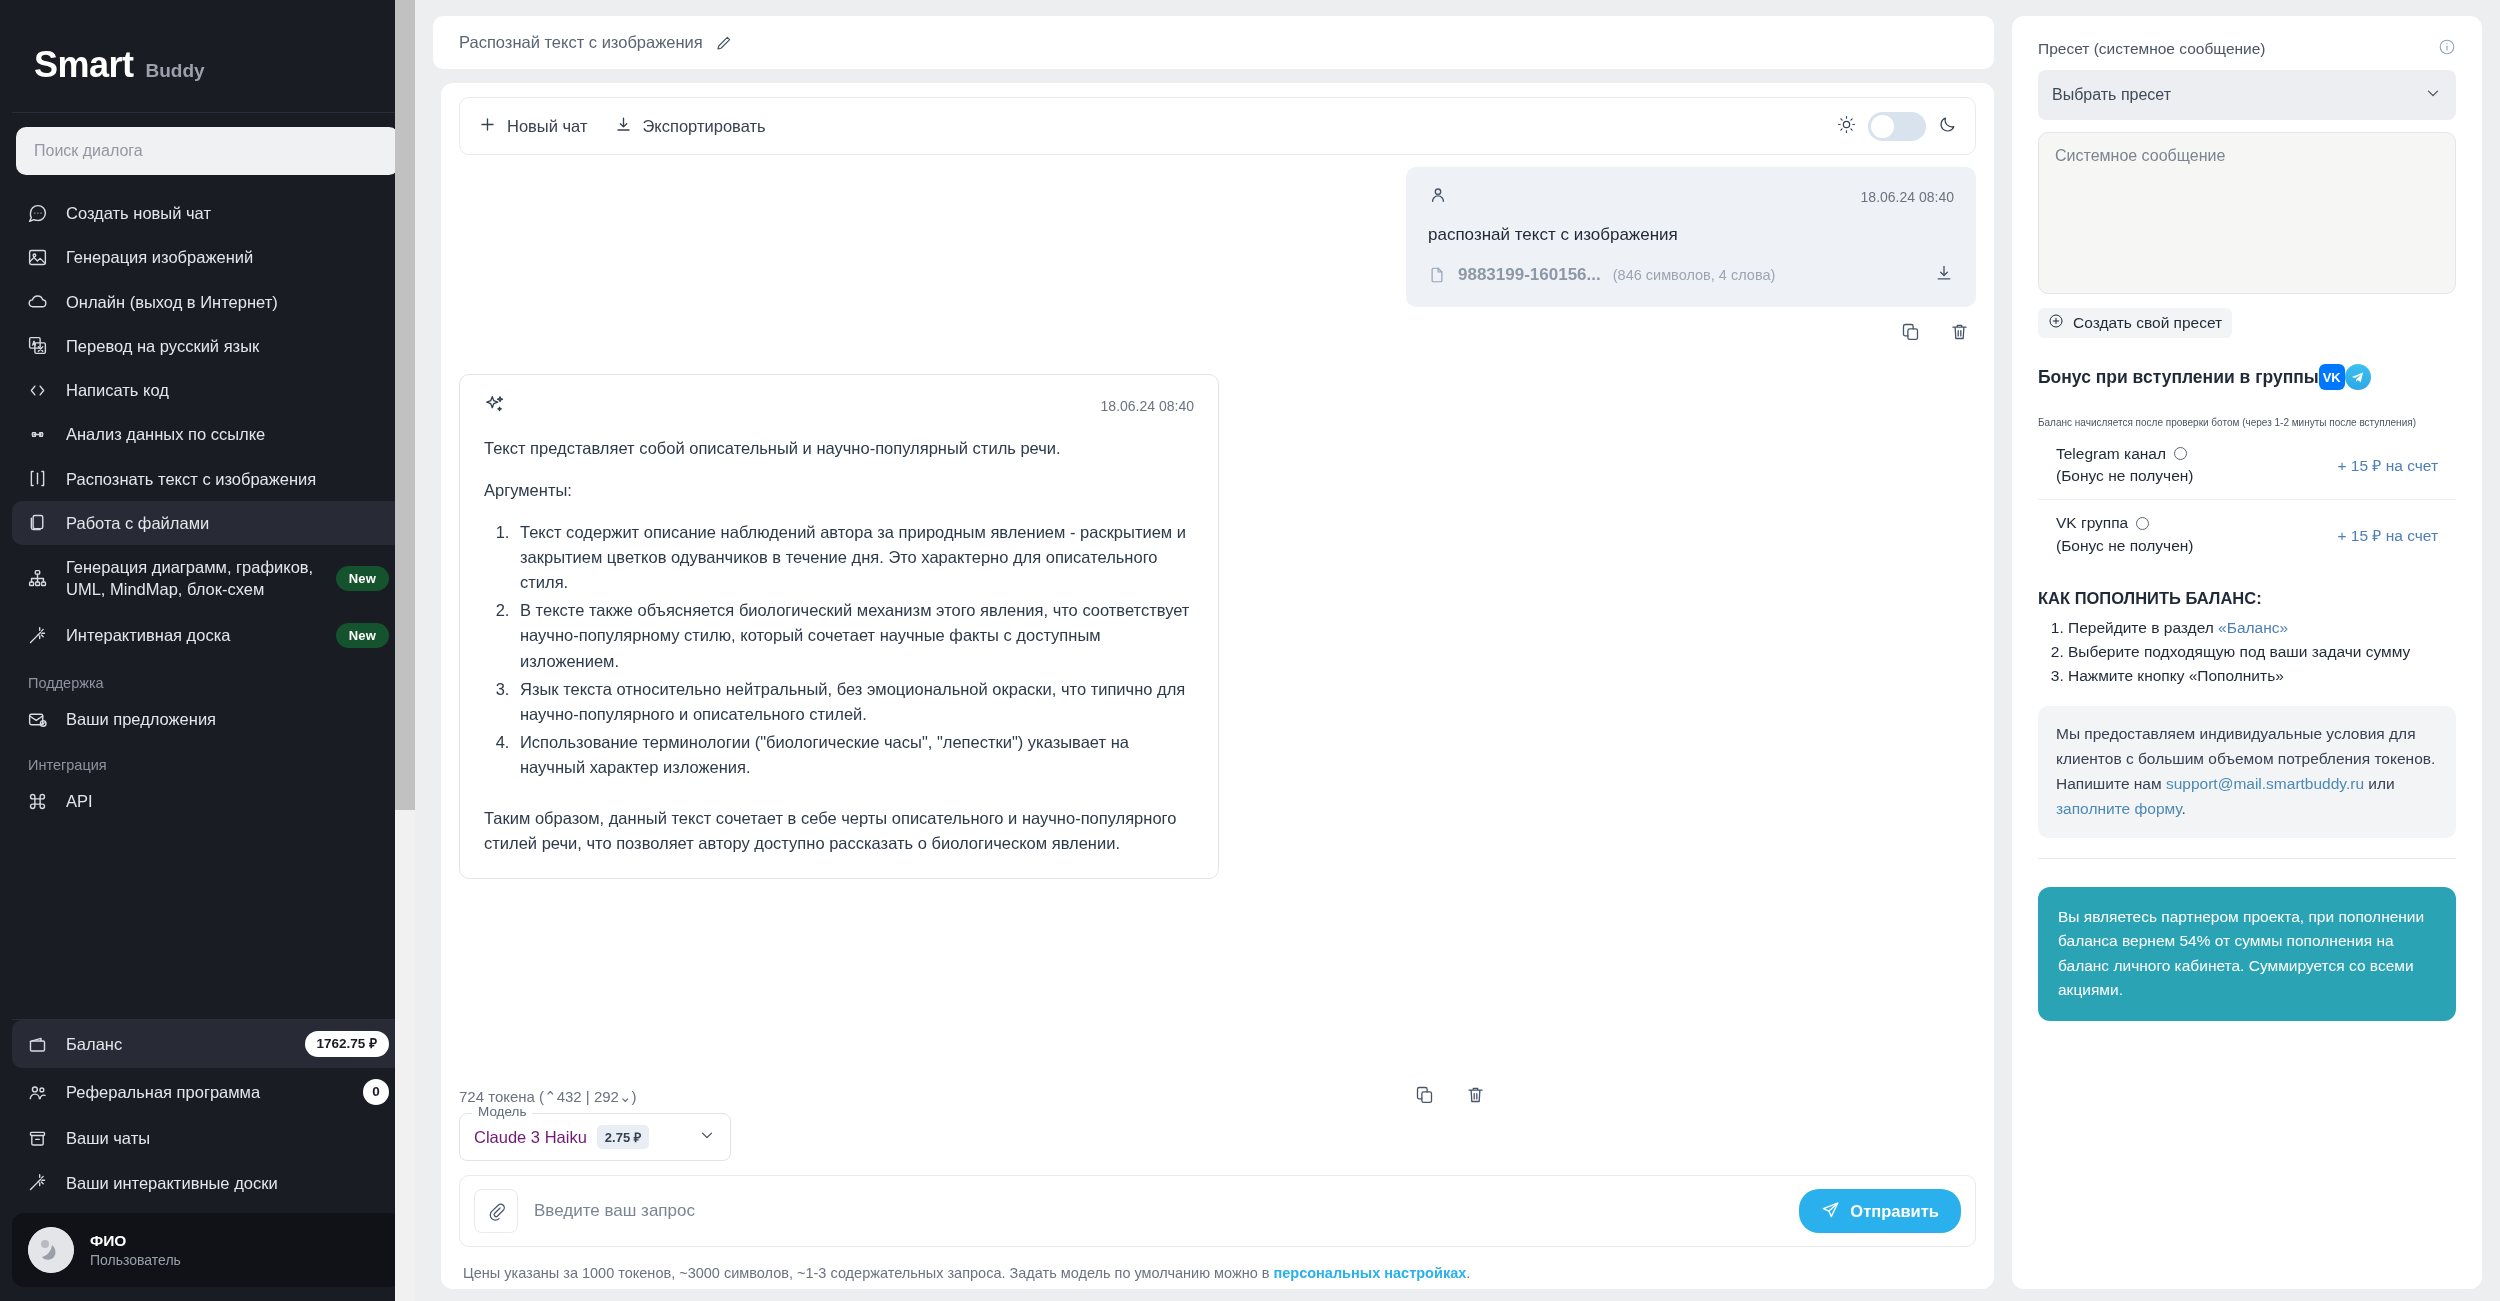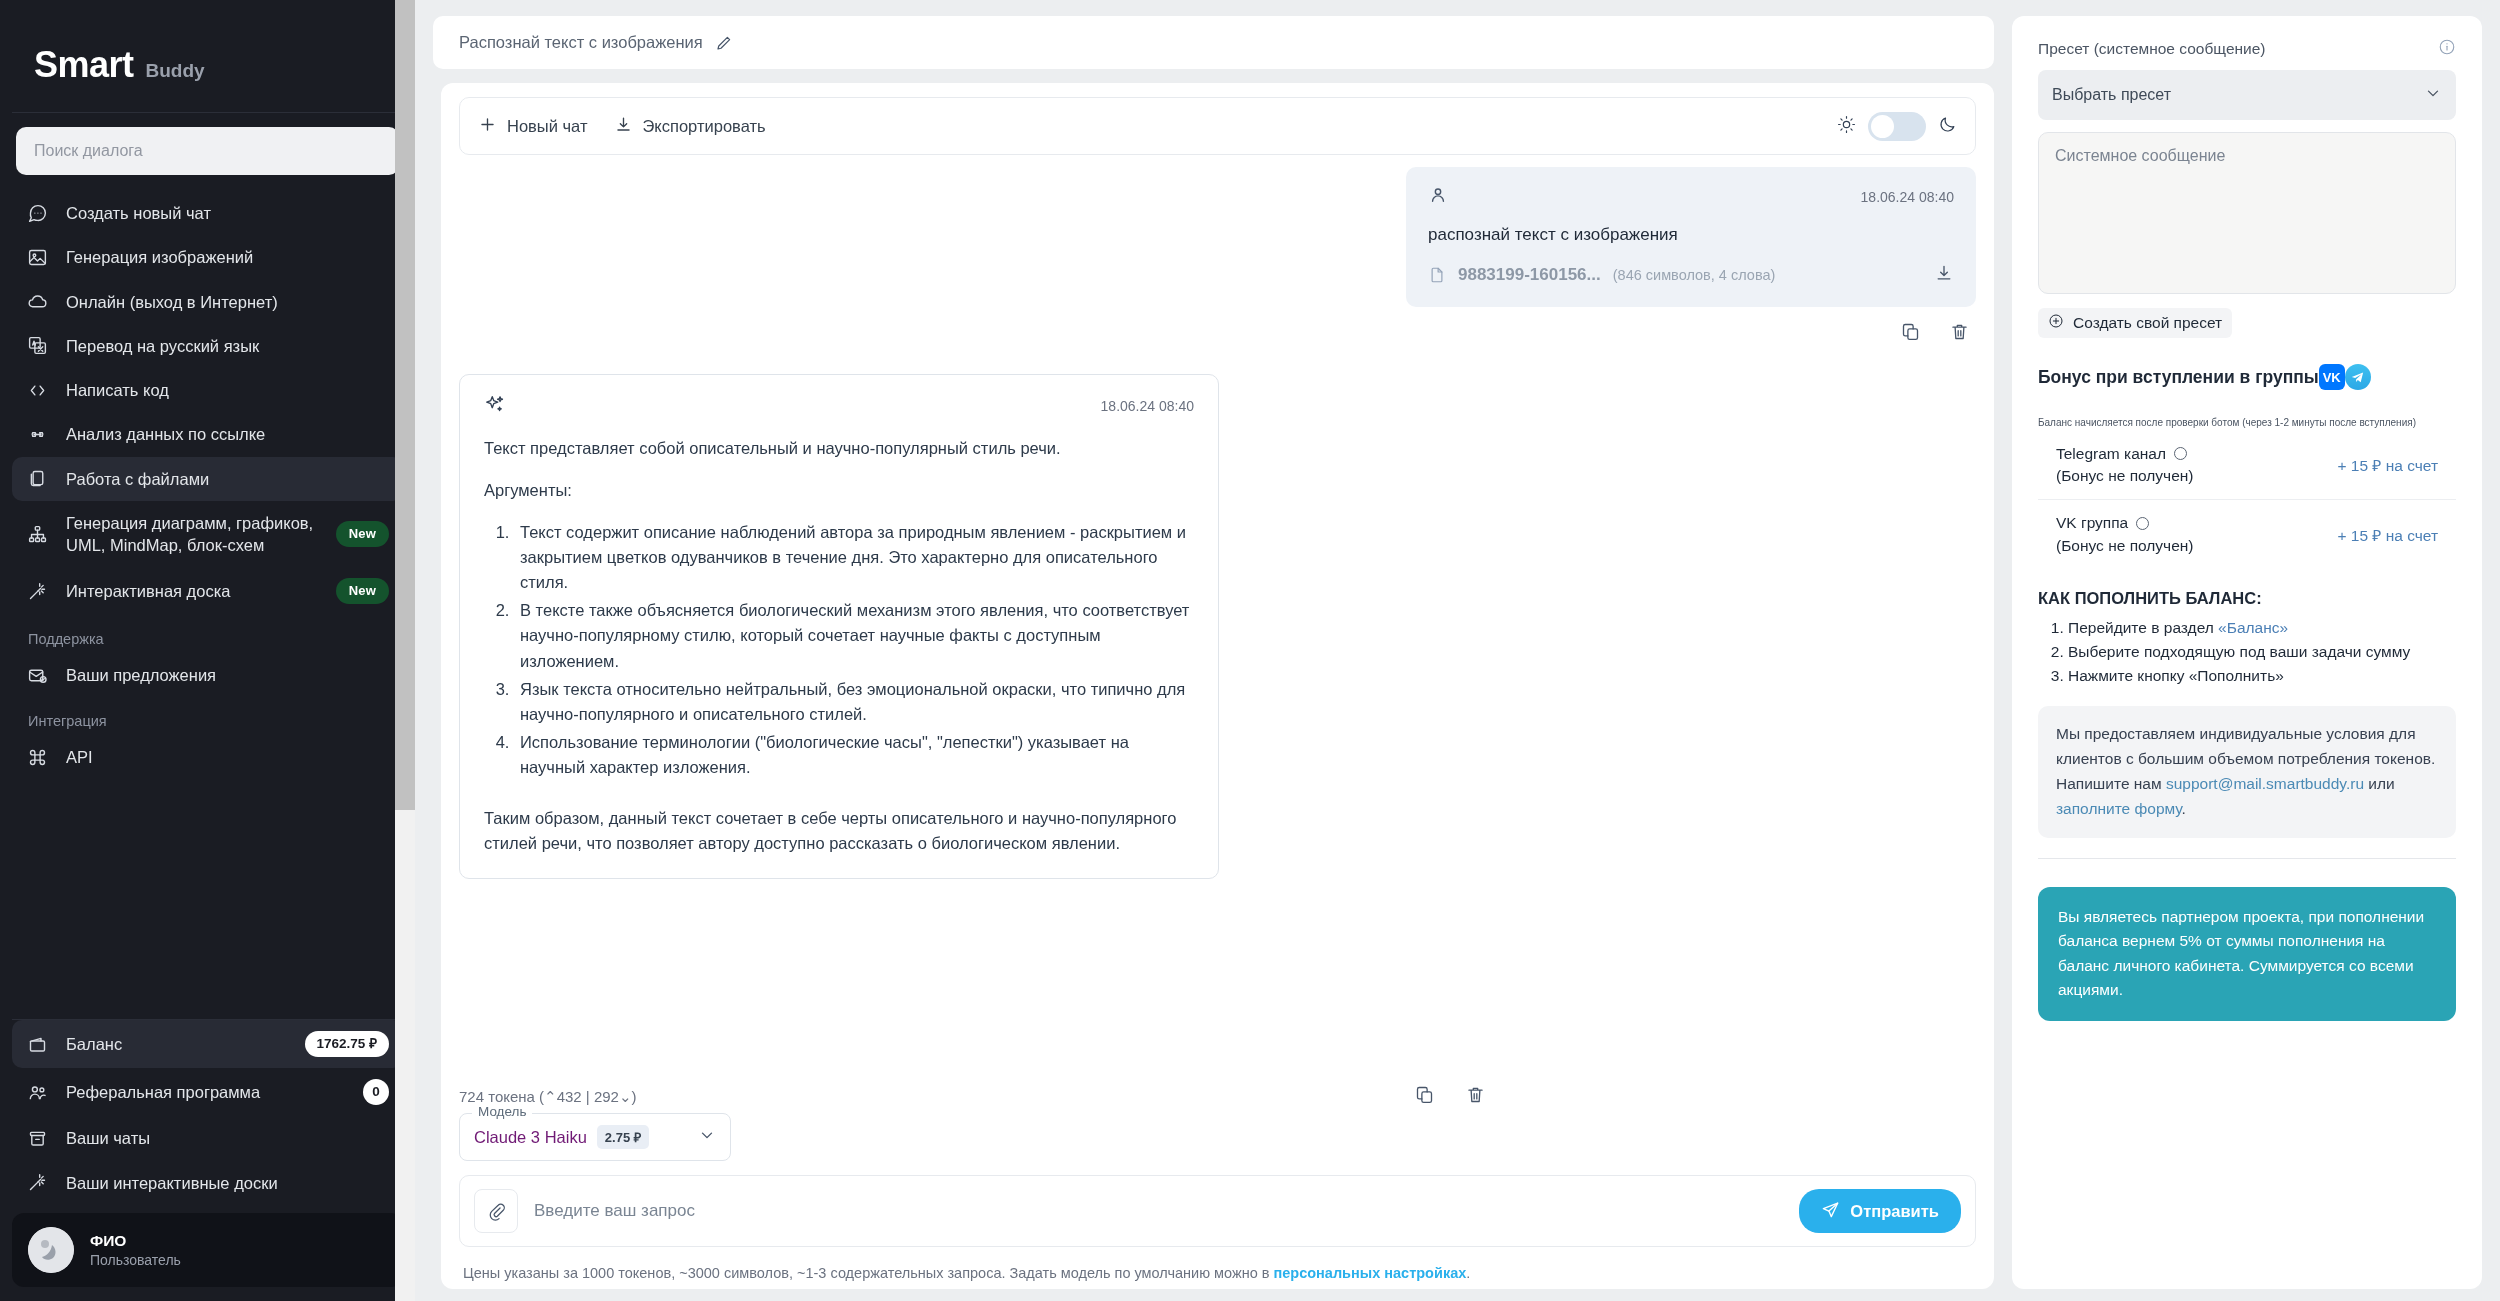--- a/index.html
+++ b/index.html
@@ -324,20 +324,29 @@
         <span class="ic">
             <svg viewBox="0 0 24 24">
               <path d="M9.5 10a3.5 3.5 0 0 1 0 4h-3a3.5 3.5 0 0 1 0-4z"></path>
               <path d="M14.5 10a3.5 3.5 0 0 1 0 4h3a3.5 3.5 0 0 0 0-4z"></path>
               <path d="M8 12h8"></path>
             </svg>
           </span>
         <span class="lbl">Анализ данных по ссылке</span>
       </div>
 
+      <div class="sb-item">
+        <span class="ic">
+            <svg viewBox="0 0 24 24">
+              <path d="M7 4H5v16h2M17 4h2v16h-2"></path>
+              <path d="M12 6v12"></path>
+            </svg>
+          </span>
+        <span class="lbl">Распознать текст с изображения</span>
+      </div>
 
       <div class="sb-item active">
         <span class="ic">
             <svg viewBox="0 0 24 24">
               <rect x="7" y="4" width="11" height="15" rx="2"></rect>
               <path d="M5 7v11a2 2 0 0 0 2 2h8"></path>
             </svg>
           </span>
         <span class="lbl">Работа с файлами</span>
       </div>
@@ -685,17 +694,17 @@
         <li>Выберите подходящую под ваши задачи сумму</li>
         <li>Нажмите кнопку «Пополнить»</li>
       </ol>
 
       <div class="rp-note">
         <span>Мы предоставляем индивидуальные условия для клиентов с большим объемом потребления токенов. Напишите нам </span><a>support@mail.smartbuddy.ru</a><span> или </span><a>заполните форму</a><span>.</span>
       </div>
 
       <div class="rp-divider"></div>
 
-      <div class="rp-partner">Вы являетесь партнером проекта, при пополнении баланса вернем 5% от суммы пополнения на баланс личного кабинета. Суммируется со всеми акциями.</div>
+      <div class="rp-partner">Вы являетесь партнером проекта, при пополнении баланса вернем 54% от суммы пополнения на баланс личного кабинета. Суммируется со всеми акциями.</div>
     </aside>
 
   </main>
 </div>
 
 </body></html>

